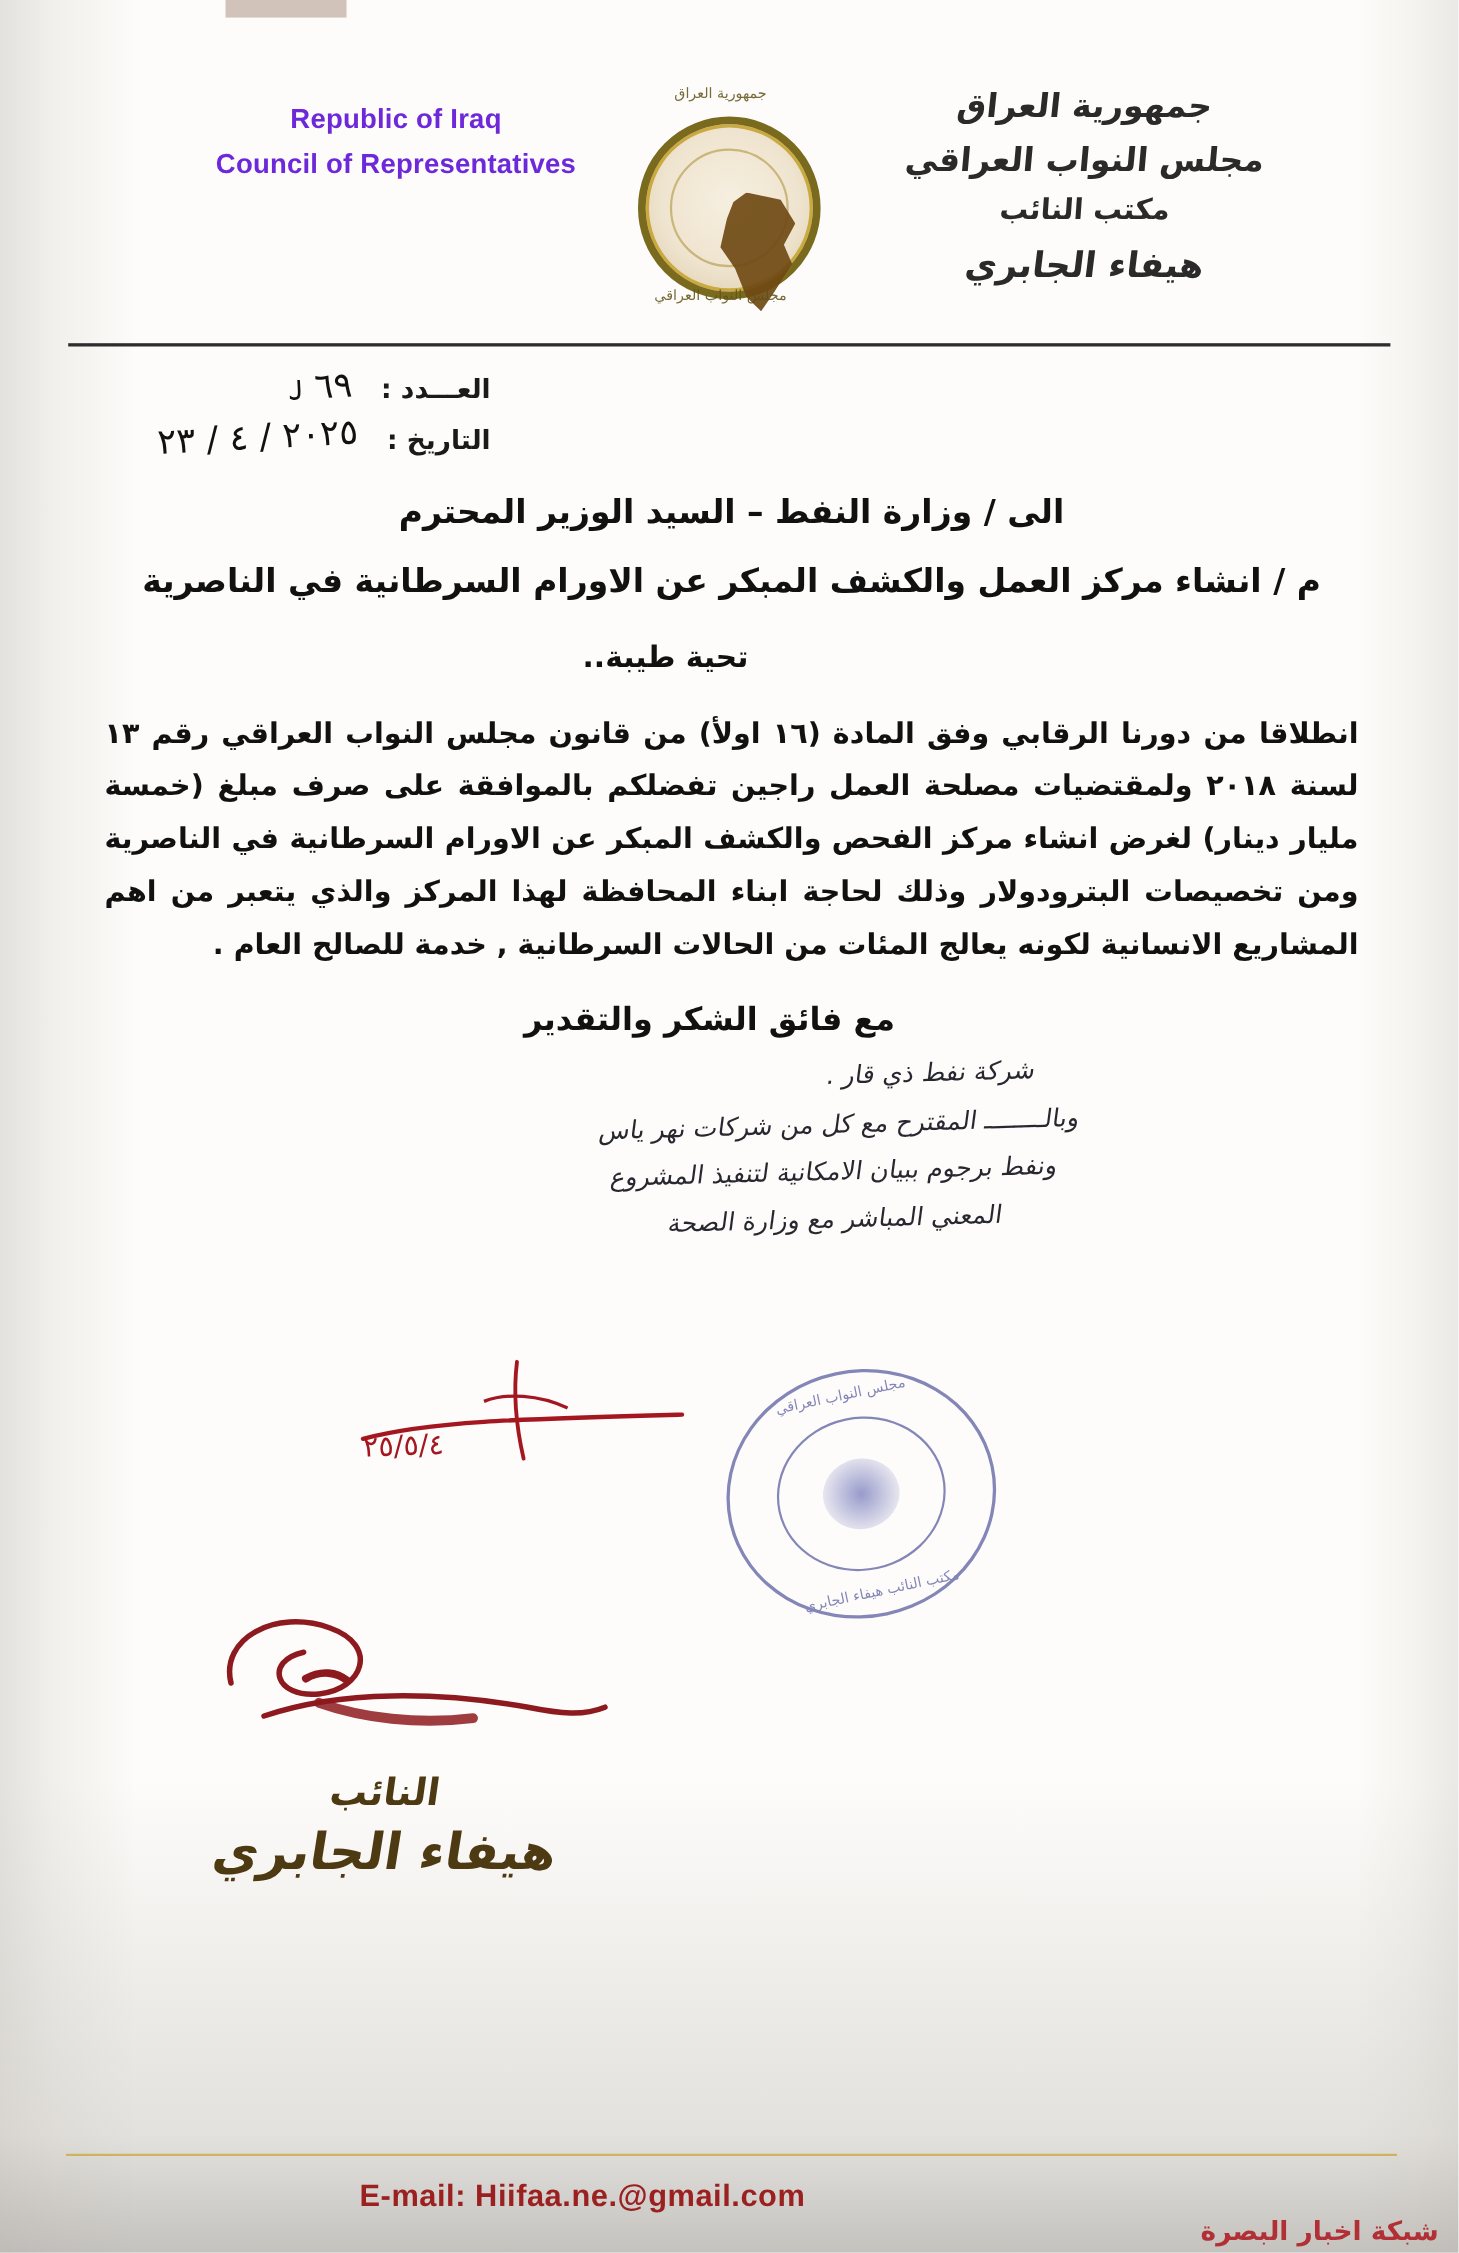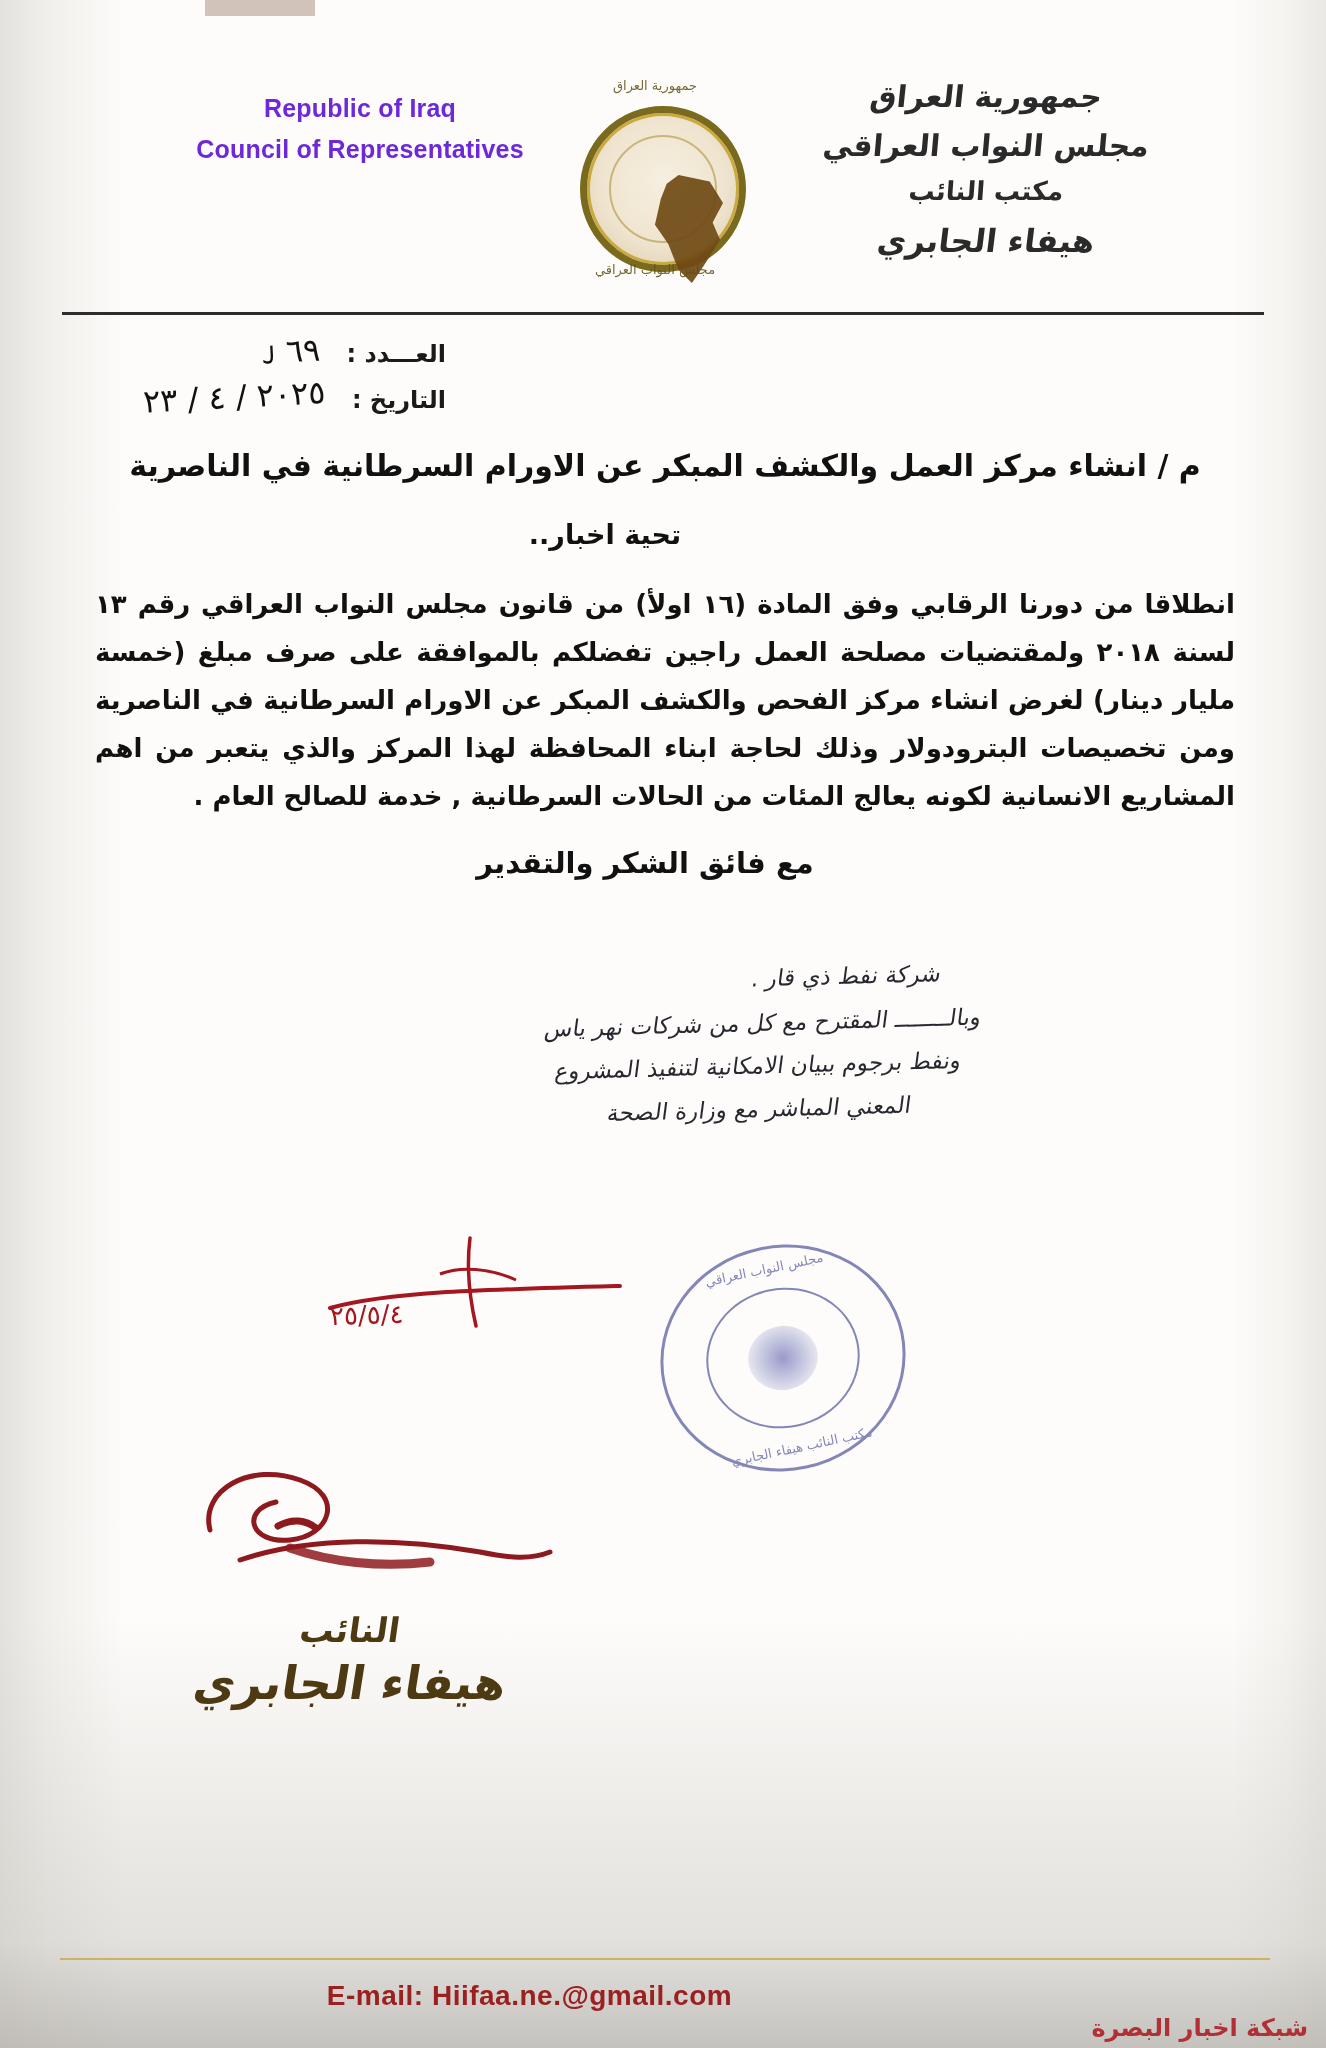--- a/index.html
+++ b/index.html
@@ -396,22 +396,23 @@
       <span class="meta-label">العـــدد :</span>
       <span class="meta-value hand">٦٩ ᴊ</span>
     </div>
     <div class="meta-row row-date">
       <span class="meta-label">التاريخ :</span>
       <span class="meta-value hand">٢٠٢٥ / ٤ / ٢٣</span>
     </div>
   </div>
 
   <div class="doc-body">
+    <div class="to-line">الى / وزارة النفط – السيد الوزير المحترم</div>
     <div class="subject-line">م / انشاء مركز العمل والكشف المبكر عن الاورام السرطانية في الناصرية</div>
-    <div class="greeting">تحية اخبار..</div>
+    <div class="greeting">تحية طيبة..</div>
     <div class="para">انطلاقا من دورنا الرقابي وفق المادة (١٦ اولأ) من قانون مجلس النواب العراقي رقم ١٣ لسنة ٢٠١٨ ولمقتضيات مصلحة العمل راجين تفضلكم بالموافقة على صرف مبلغ (خمسة مليار دينار) لغرض انشاء مركز الفحص والكشف المبكر عن الاورام السرطانية في الناصرية ومن تخصيصات البترودولار وذلك لحاجة ابناء المحافظة لهذا المركز والذي يتعبر من اهم المشاريع الانسانية لكونه يعالج المئات من الحالات السرطانية , خدمة للصالح العام .</div>
     <div class="closing">مع فائق الشكر والتقدير</div>
   </div>
 
   <div class="handnote">
     <div class="hn1">شركة نفط ذي قار .</div>
     <div class="hn2">وبالــــــــ المقترح مع كل من شركات نهر ياس</div>
     <div class="hn3">ونفط برجوم ببيان الامكانية لتنفيذ المشروع</div>
     <div class="hn4">المعني المباشر مع وزارة الصحة</div>
   </div>

